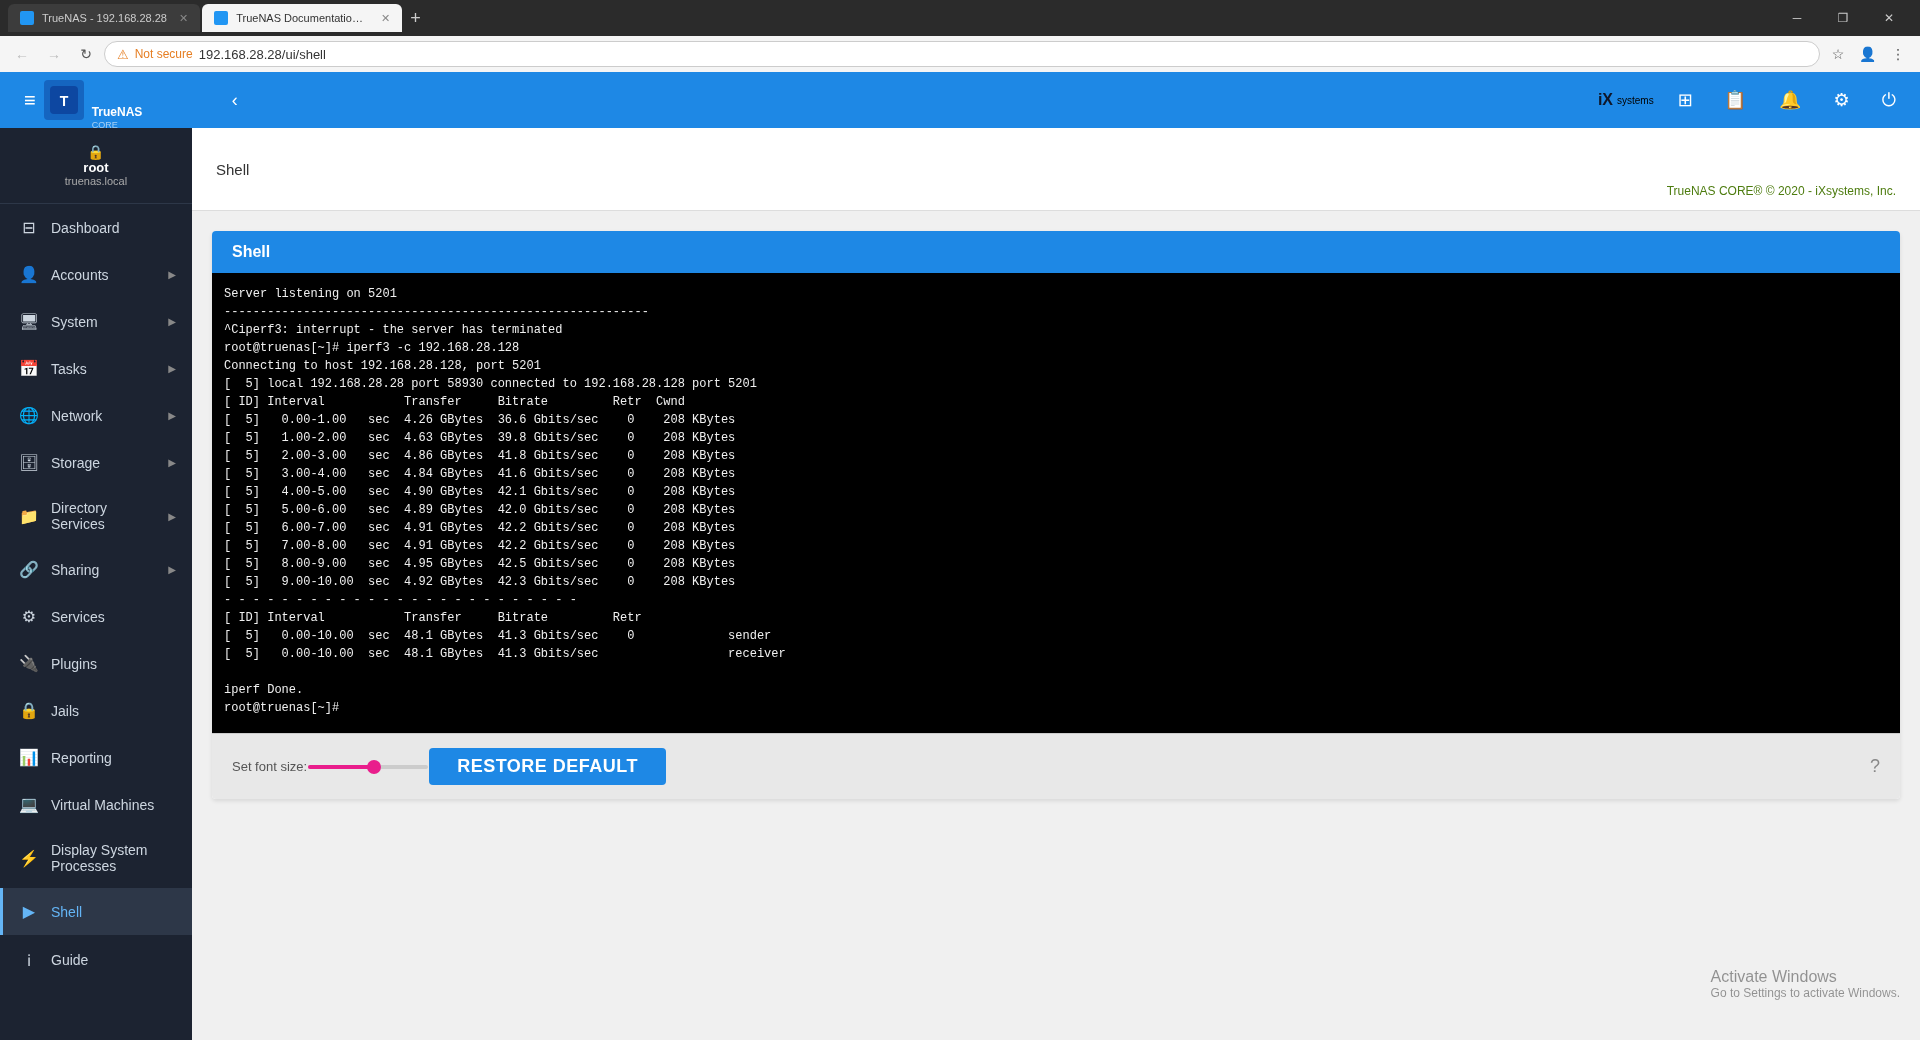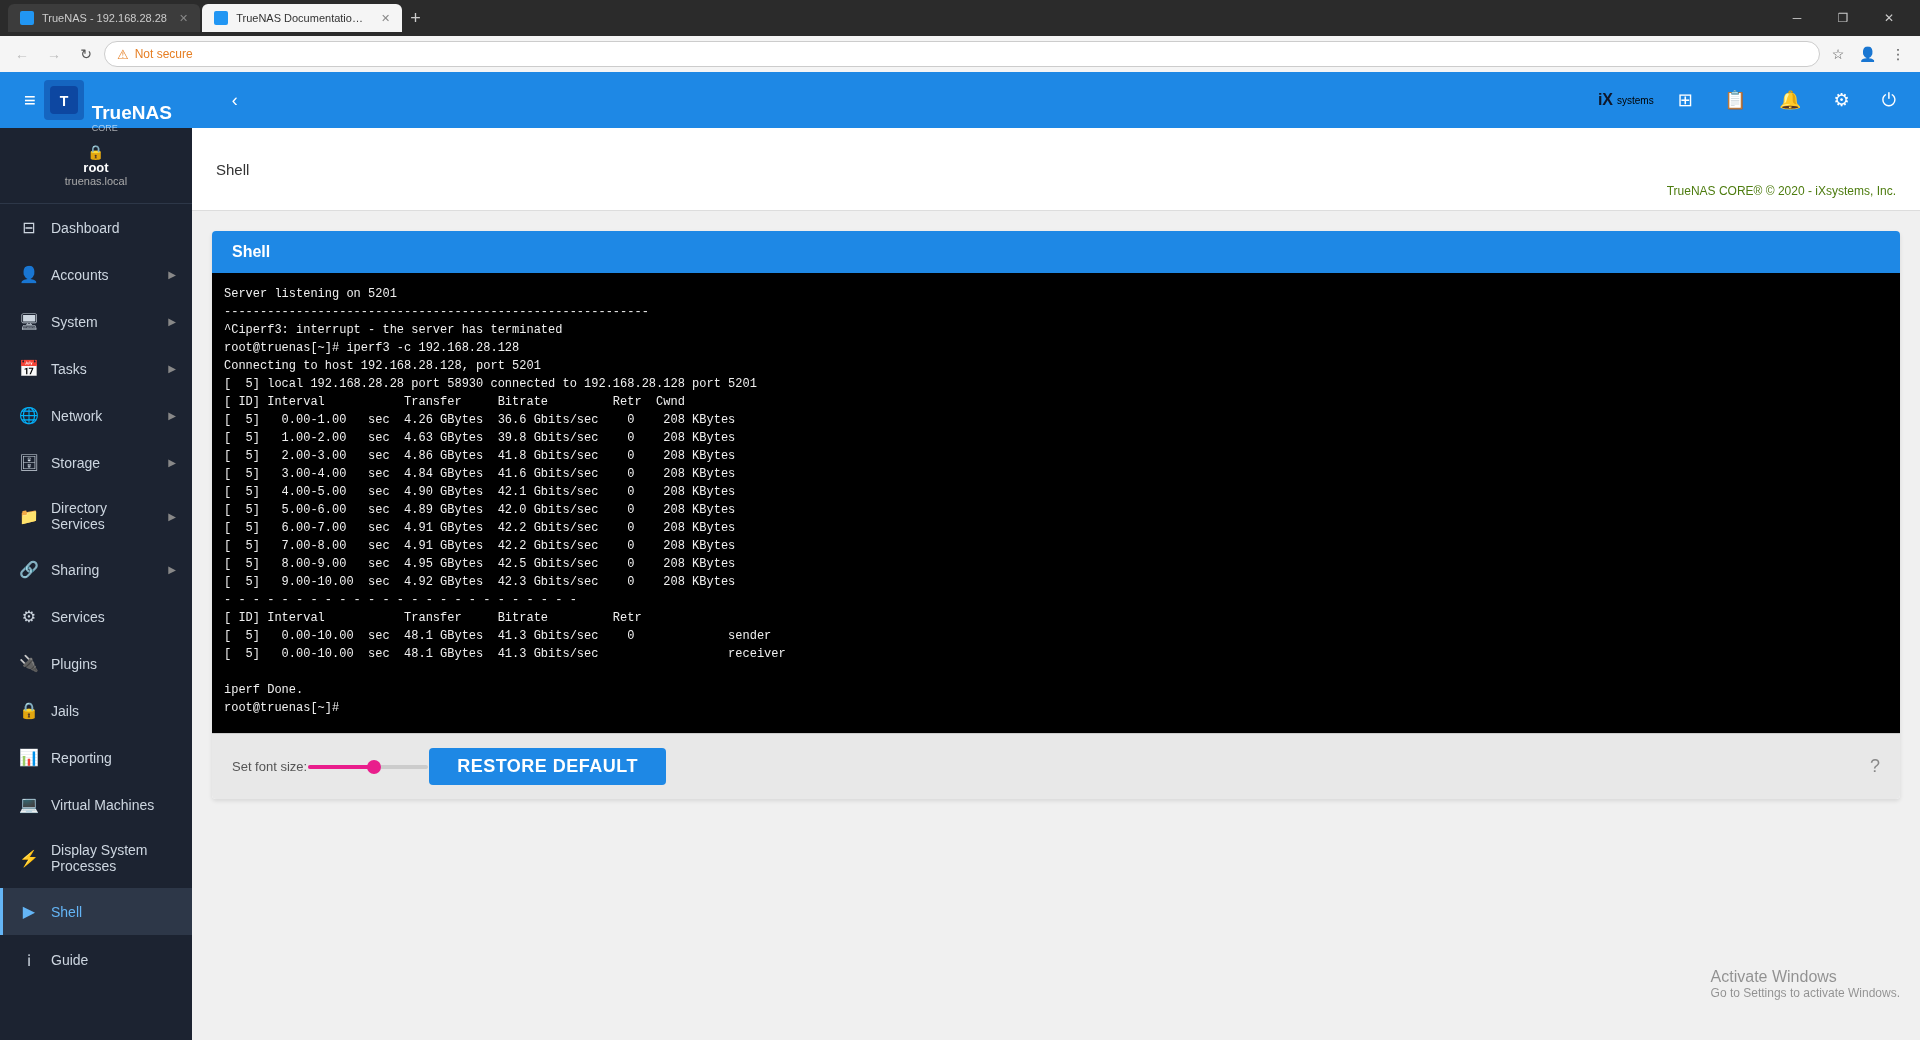--- a/index.html
+++ b/index.html
@@ -366,40 +366,41 @@
       <button class="win-btn close">✕</button>
     </div>
   </div>
   <div class="nav-bar">
     <button class="nav-btn disabled">←</button>
     <button class="nav-btn disabled">→</button>
     <button class="nav-btn">↻</button>
     <div class="address-bar">
       <span class="warning-icon">⚠</span>
       <span class="not-secure">Not secure</span>
+      <span class="url-text">192.168.28.28/ui/shell</span>
     </div>
     <div class="nav-right-btns">
       <button class="nav-btn">☆</button>
       <button class="nav-btn">👤</button>
       <button class="nav-btn">⋮</button>
     </div>
   </div>
 </div>
 
 <div class="top-bar">
   <button class="hamburger-btn">≡</button>
   <div class="logo-area">
     <div class="logo-icon">
       <svg width="28" height="28" viewBox="0 0 28 28" fill="none">
         <rect width="28" height="28" rx="4" fill="#0d47a1"></rect>
         <text x="14" y="20" text-anchor="middle" fill="white" font-size="14" font-weight="bold">T</text>
       </svg>
     </div>
     <div>
-      <div style="color:white;font-size:19px;font-weight:bold;line-height:1.1;margin-top:36px;">TrueNAS</div>
+      <div style="color:white;font-size:12px;font-weight:bold;line-height:1.1;margin-top:36px;">TrueNAS</div>
       <div style="color:rgba(255,255,255,0.6);font-size:9px;">CORE</div>
     </div>
   </div>
   <button class="collapse-btn">‹</button>
   <div class="top-bar-right">
     <div class="ixsystems-logo">
       <span style="color:#0f172a;font-weight:bold;font-size:16px;">iX</span>
         <span style="color:#000000;font-size:10px;">systems</span>
     </div>
     <button class="top-icon-btn">⊞</button>

